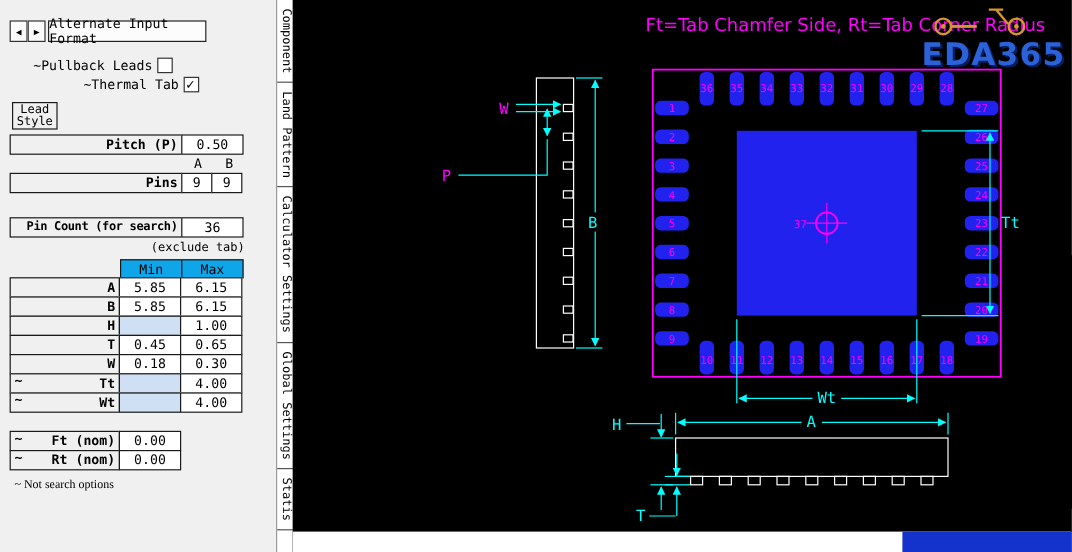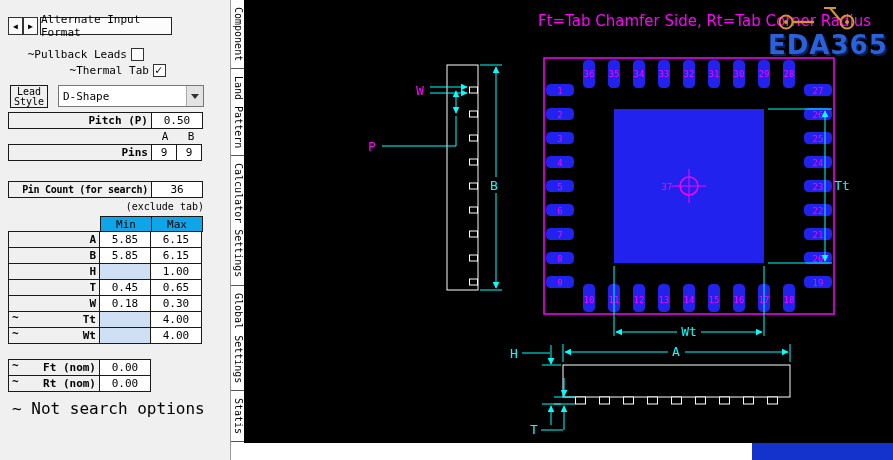--- a/index.html
+++ b/index.html
@@ -36,21 +36,21 @@
   .cell.val{background:#fff;justify-content:center;}
   .cell.val.blue{background:#cfe0f4;}
   .w144{width:144px;} .w92{width:92px;} .w52{width:52px;} .w26{width:26px;}
   .pfx{transform:translateY(-2px);}
   .abs{position:absolute;left:8px;}
   .hdrtext{display:flex;}
   .hdrtext div{width:26px;text-align:center;}
   .noteline{position:absolute;left:0;width:204px;text-align:right;font-size:10px;}
   .mmcell{background:#0ea5e9;justify-content:center;height:16px;}
   .vrows .row+.row{margin-top:-1px;}
-  .footnote{position:absolute;left:12px;top:399px;font-size:16px;}
+  .footnote{position:absolute;left:12px;top:399px;font-size:10px;font-family:Liberation Serif, serif;}
   .f10{font-size:10px;letter-spacing:-0.3px;}
   
   .tabstrip{position:absolute;left:230px;top:0;width:14px;height:460px;background:#fff;
             border-left:1px solid #999;box-sizing:border-box;display:flex;flex-direction:column;}
   .vtab{writing-mode:vertical-rl;font-size:10px;padding:7px 0;text-align:center;
         border-bottom:1px solid #555;line-height:13px;width:14px;box-sizing:border-box;}
   
   .main{position:absolute;left:244px;top:0;width:649px;height:460px;background:#000;}
   .bottomstrip{position:absolute;left:0;top:443px;width:649px;height:17px;background:#fff;}
   .wmark{position:absolute;left:508px;top:0;width:141px;height:17px;}
@@ -80,26 +80,20 @@
       <span>~Thermal Tab</span>
       <span class="cb checked"></span>
     </div>
     <div class="cbrow" style="top:47px;padding-right:86px;box-sizing:border-box;">
       <span>~Pullback Leads</span>
       <span class="cb"></span>
     </div>
 
     <div class="leadcell">Lead
 Style</div>
-    <div class="select">
-      <span class="txt">D-Shape</span>
-      <span class="arrowbox">
-          <span class="tri"></span>
-        </span>
-    </div>
 
     <div class="abs" style="top:112px;">
       <div class="row">
         <div class="cell lbl w144" style="justify-content:flex-end;">Pitch (P)</div>
         <div class="cell val w52">0.50</div>
       </div>
     </div>
 
     <div class="abs hdrtext" style="top:130px;left:152px;">
       <div>A</div>

